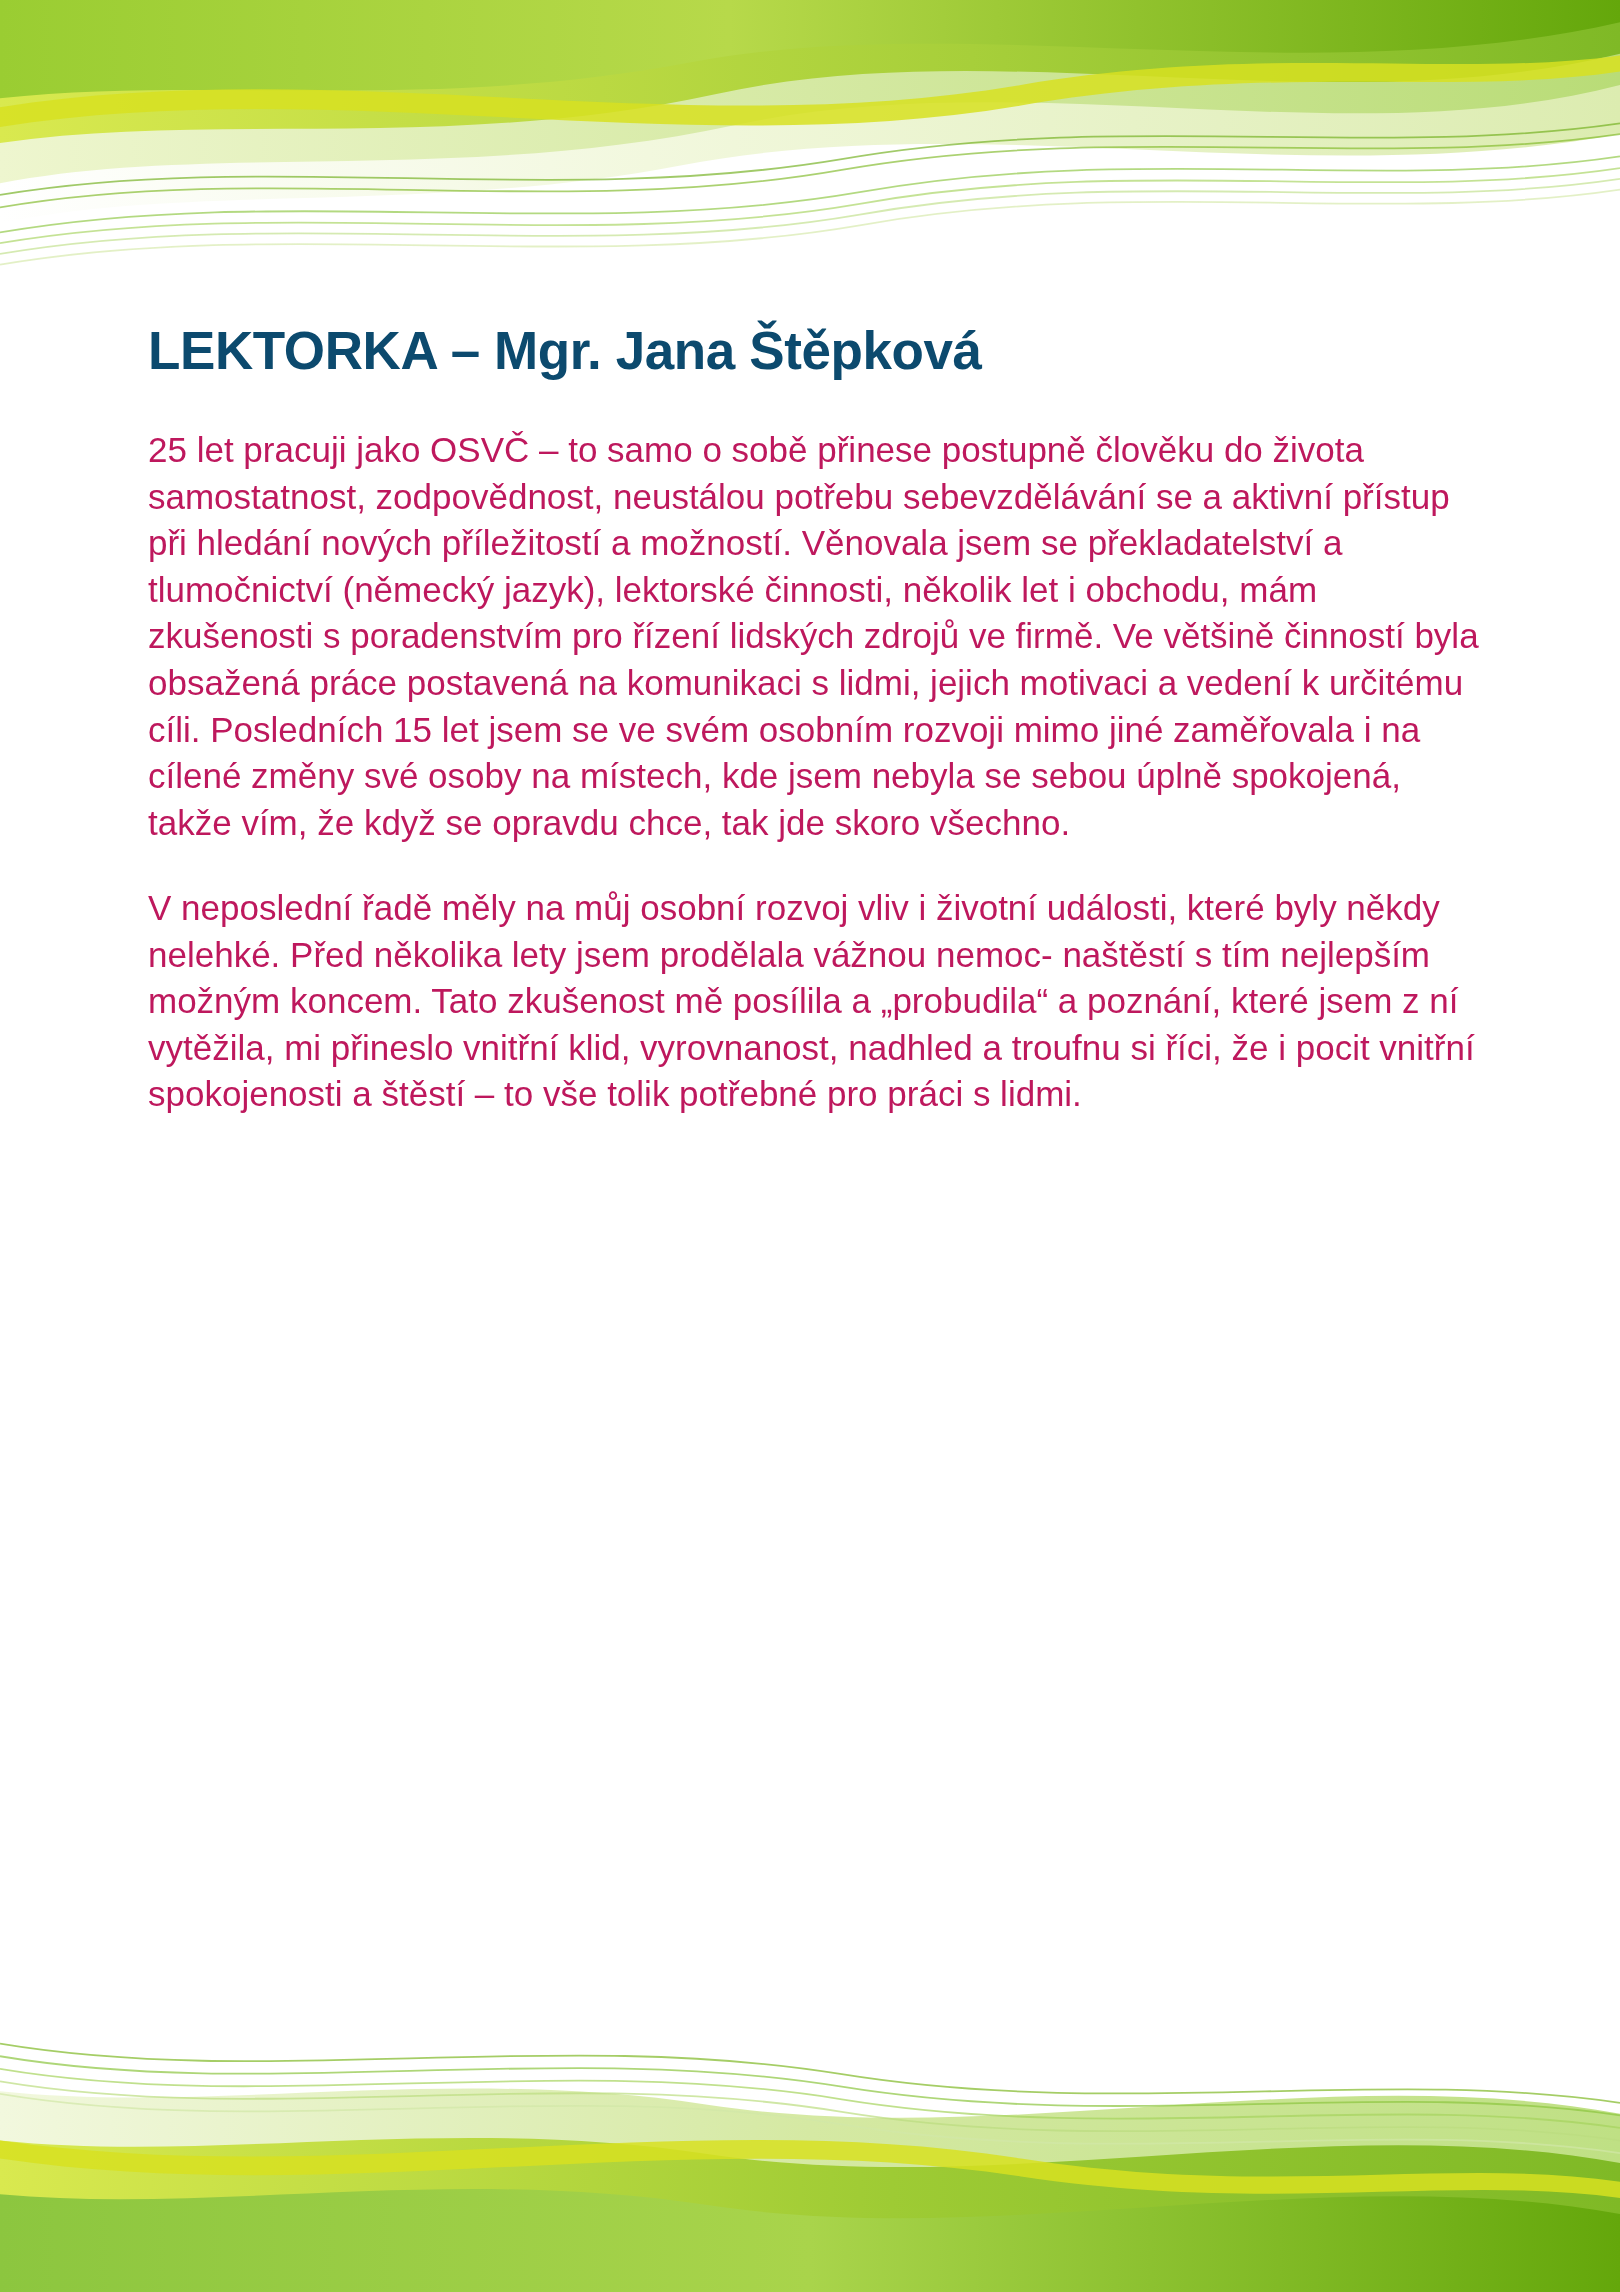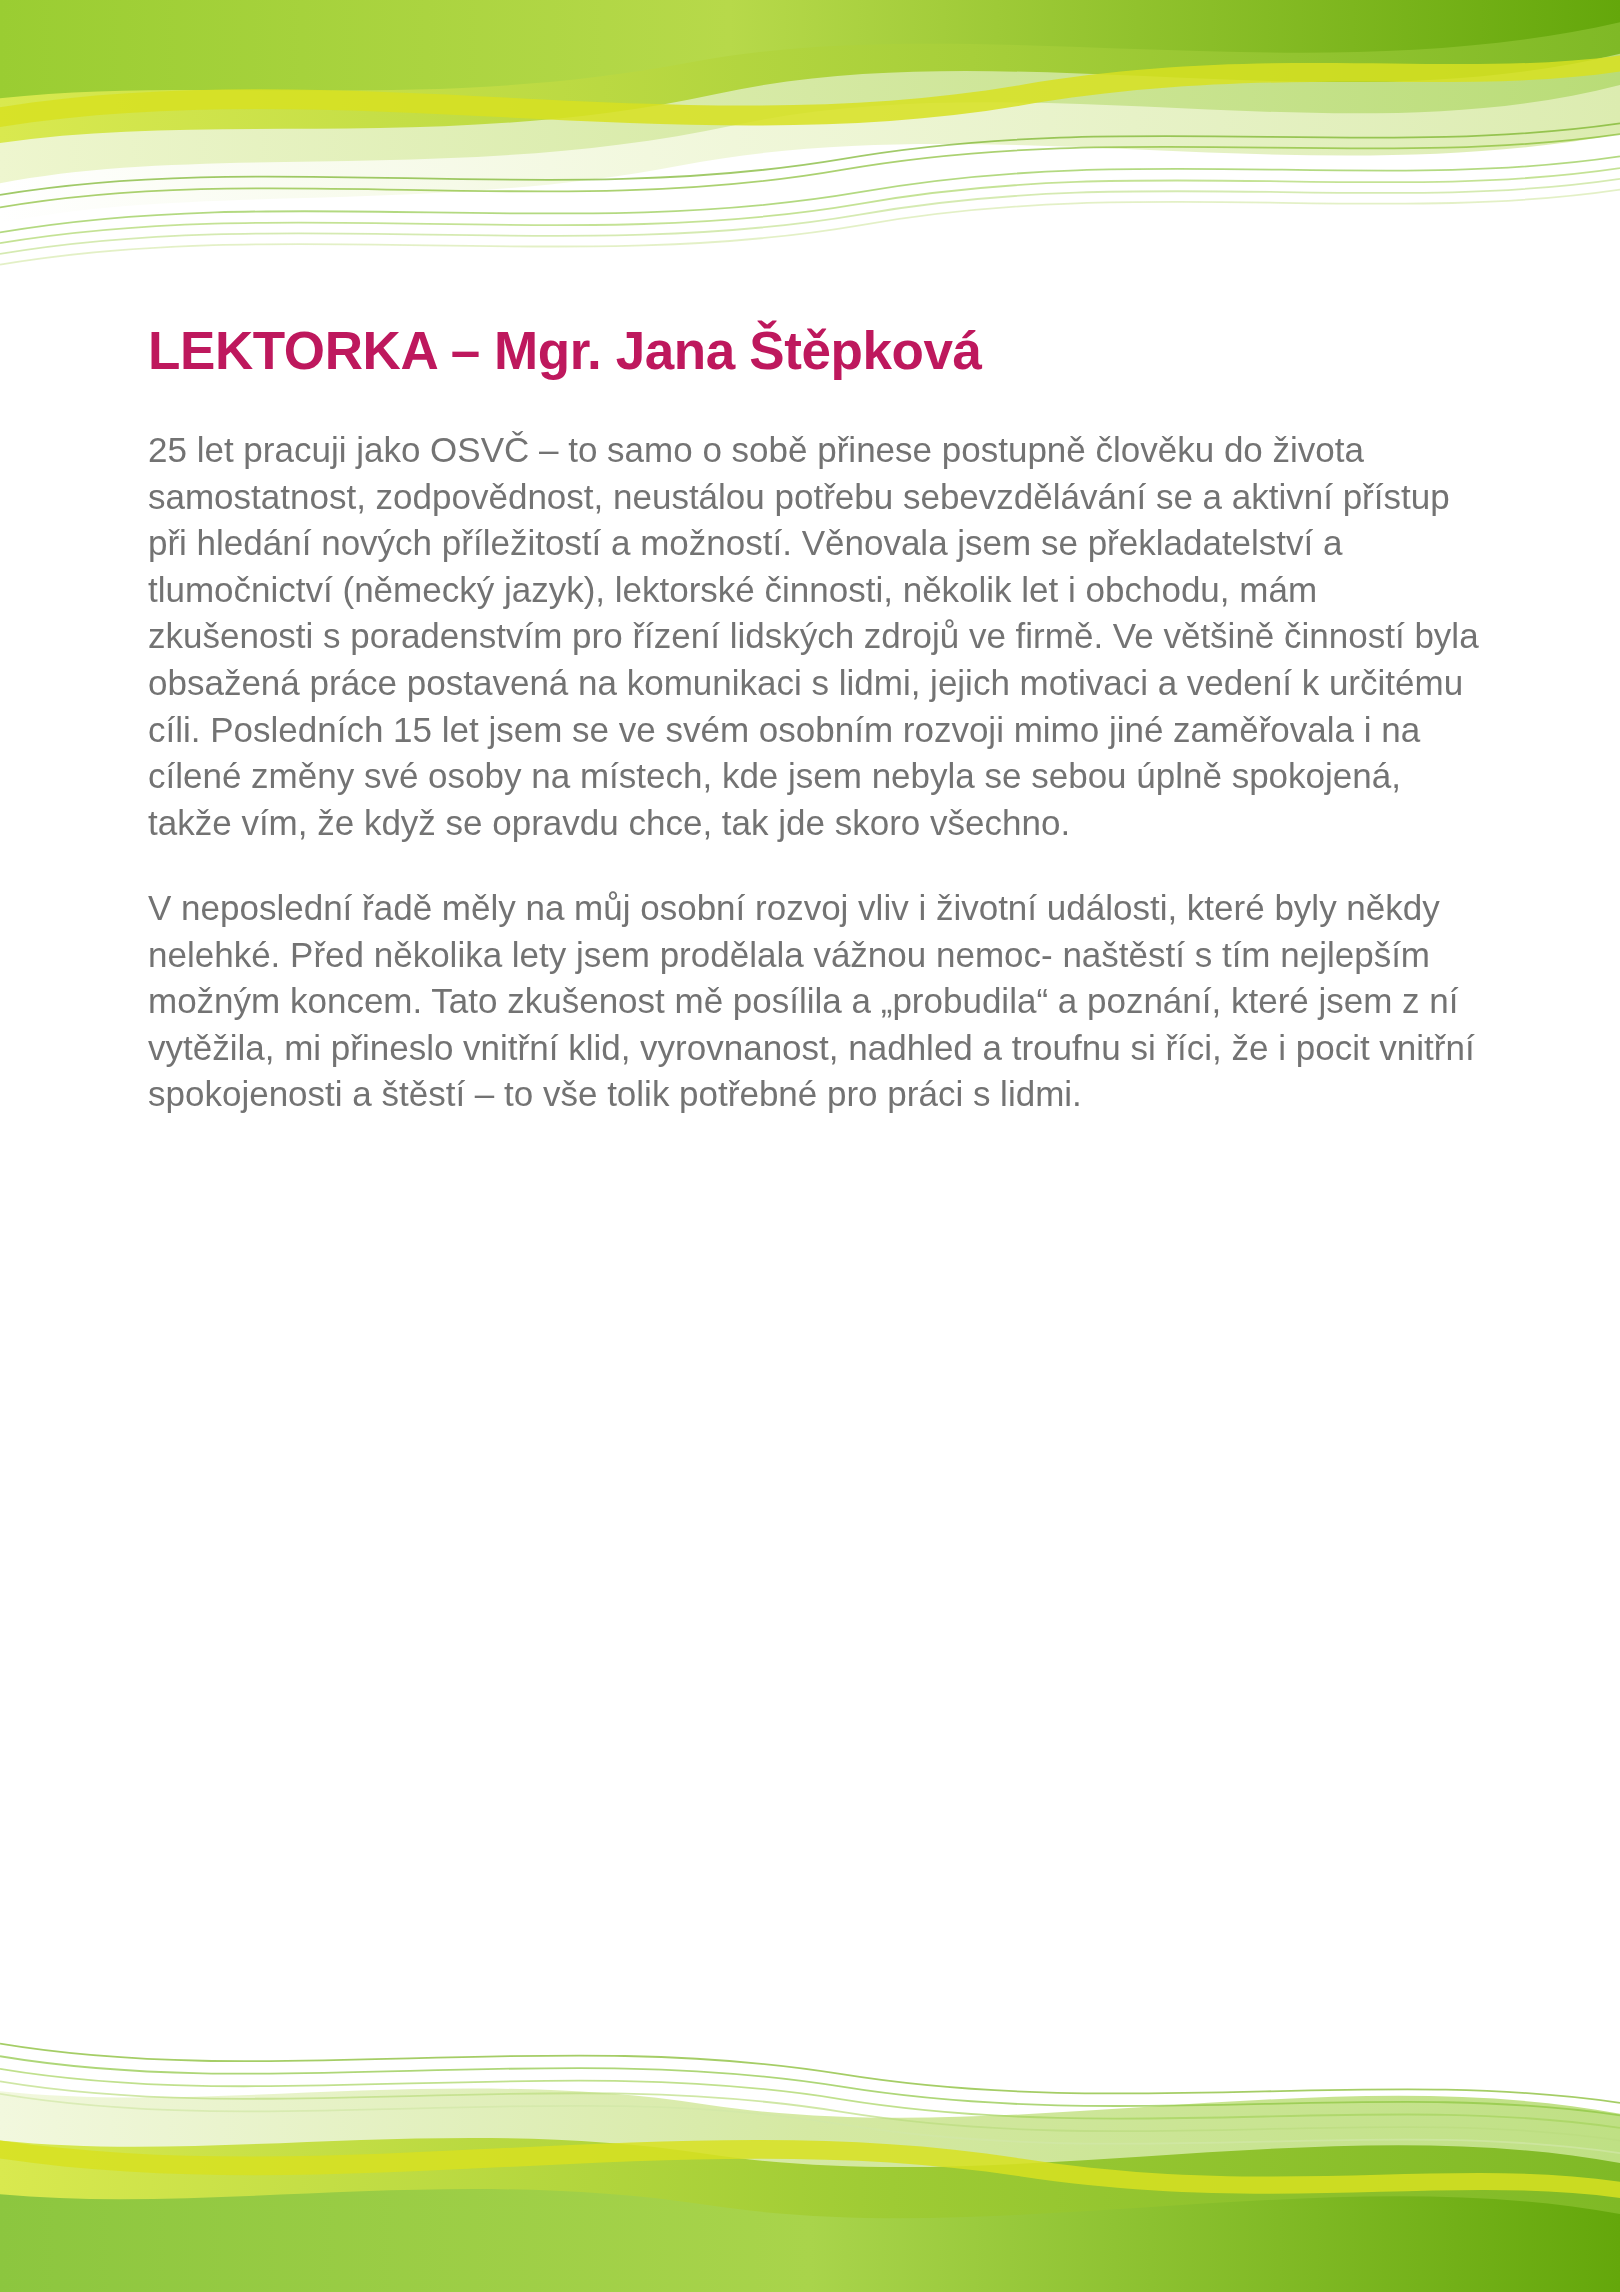--- a/index.html
+++ b/index.html
@@ -52,30 +52,30 @@
     top: 0;
     width: 1620px;
     height: 2293px;
     box-sizing: border-box;
     padding: 322px 116px 0 148px;
   }
 
   .doc-title {
     font-size: 53px;
     font-weight: bold;
-    color: #be185d;
+    color: #0c4a6e;
     letter-spacing: -0.4px;
     margin: 0 0 47px 0;
     line-height: 1.1;
   }
 
   .para {
     font-size: 35px;
     line-height: 1.33;
-    color: #737373;
+    color: #be185d;
     margin: 0 0 39px 0;
     max-width: 1343px;
   }
   .para:last-child {
     margin-bottom: 16px;
   }
 </style>
 </head>
 <body>
 

